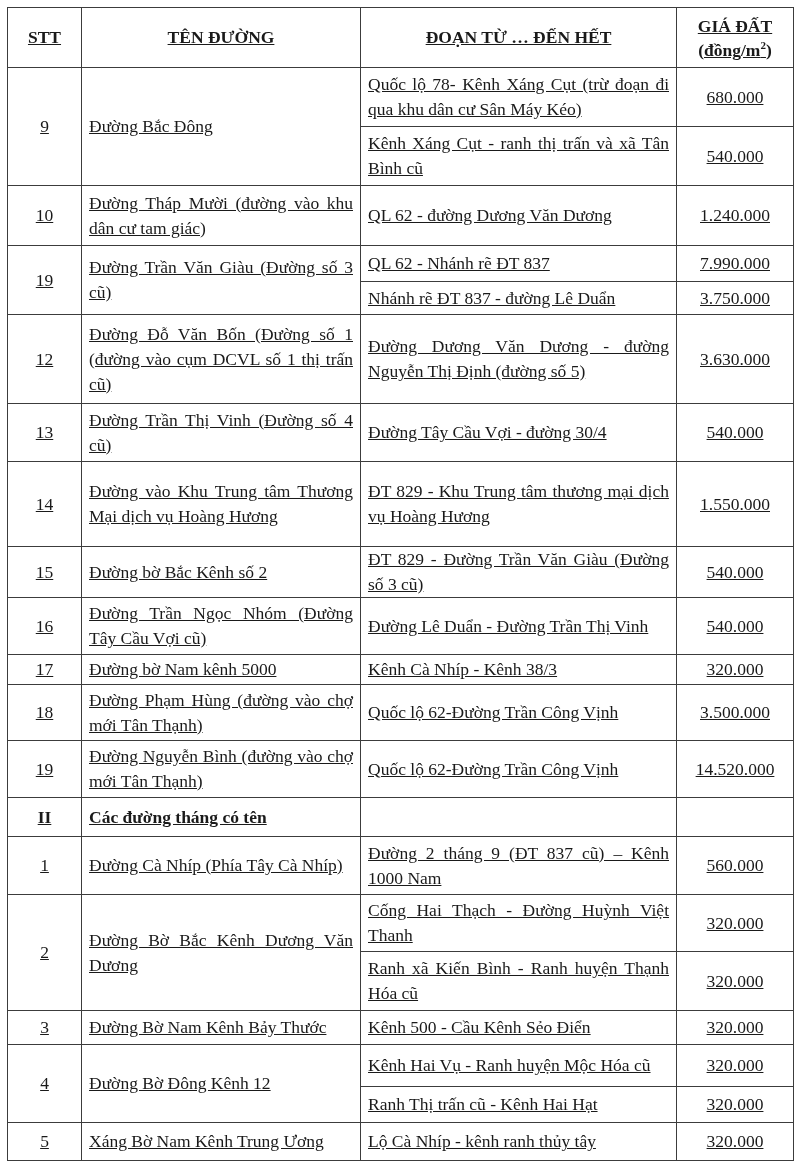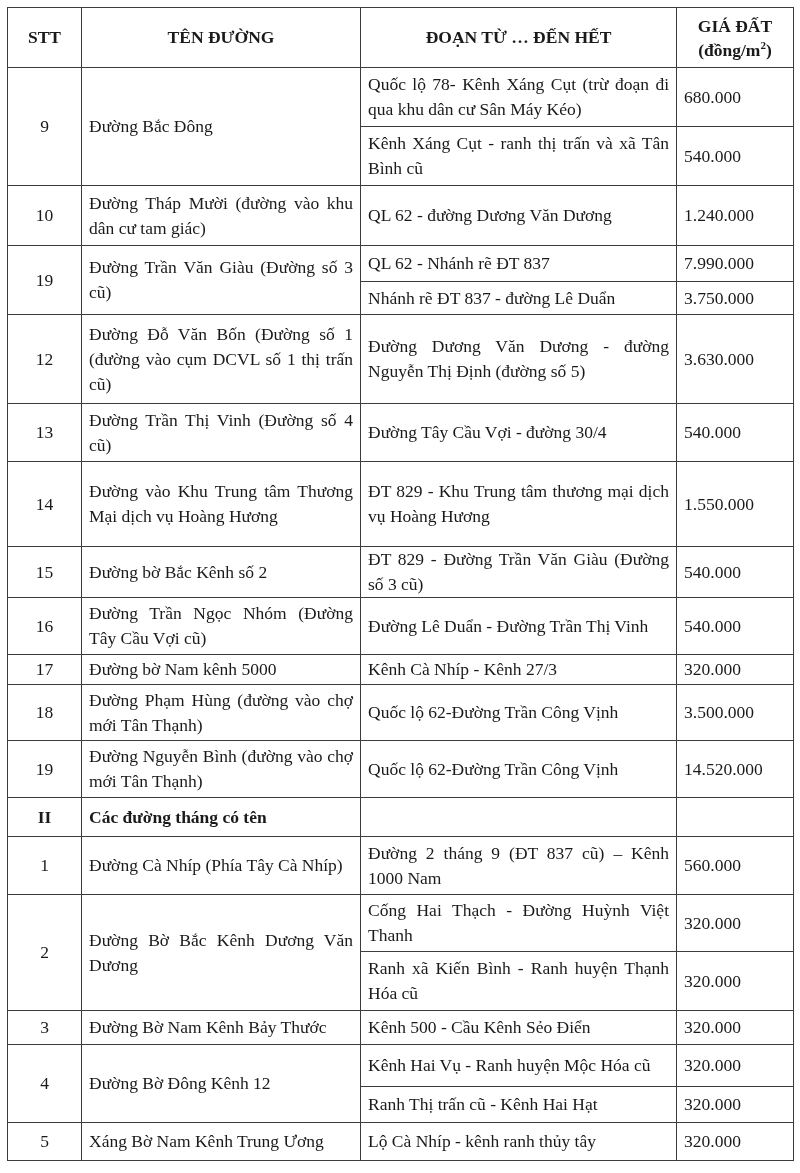--- a/index.html
+++ b/index.html
@@ -1,30 +1,30 @@
 <!DOCTYPE html>
 <html><head>
 <meta charset="utf-8">
 <style>
   html, body { margin: 0; padding: 0; background: #ffffff; }
   body { width: 800px; height: 1173px; position: relative; overflow: hidden; }
   .tbl {
     position: absolute; left: 7px; top: 7px; width: 786px;
     border-collapse: collapse; table-layout: fixed;
     font-family: "Liberation Serif", "DejaVu Serif", serif;
-    font-size: 17.5px; color: #1a1a1a; line-height: 25px;
+    font-size: 17.5px; color: #1a1a1a; line-height: 25px; text-decoration: underline;
   }
   .tbl td, .tbl th {
     border: 1.5px solid #3c3c3c; padding: 0 7px; vertical-align: middle;
   }
   .tbl th { font-weight: bold; text-align: center; }
   .c-stt { text-align: center; }
   .c-name { text-align: justify; }
   .c-seg { text-align: justify; }
-  .c-price { text-align: left; }
+  .c-price { text-align: center; }
   .bold { font-weight: bold; }
   sup { font-size: 11px; line-height: 0; }
 </style>
 </head>
 <body>
 
 <table class="tbl">
   <colgroup>
     <col style="width:74px">
     <col style="width:279px">
@@ -95,21 +95,21 @@
       </tr>
       <tr style="height: 57px;">
         <td class="c-stt" rowspan="1">16</td>
         <td class="c-name" rowspan="1">Đường Trần Ngọc Nhóm (Đường Tây Cầu Vợi cũ)</td>
         <td class="c-seg">Đường Lê Duẩn - Đường Trần Thị Vinh</td>
         <td class="c-price">540.000</td>
       </tr>
       <tr style="height: 30px;">
         <td class="c-stt" rowspan="1">17</td>
         <td class="c-name" rowspan="1">Đường bờ Nam kênh 5000</td>
-        <td class="c-seg">Kênh Cà Nhíp - Kênh 27/3</td>
+        <td class="c-seg">Kênh Cà Nhíp - Kênh 38/3</td>
         <td class="c-price">320.000</td>
       </tr>
       <tr style="height: 56px;">
         <td class="c-stt" rowspan="1">18</td>
         <td class="c-name" rowspan="1">Đường Phạm Hùng (đường vào chợ mới Tân Thạnh)</td>
         <td class="c-seg">Quốc lộ 62-Đường Trần Công Vịnh</td>
         <td class="c-price">3.500.000</td>
       </tr>
       <tr style="height: 57px;">
         <td class="c-stt" rowspan="1">19</td>

